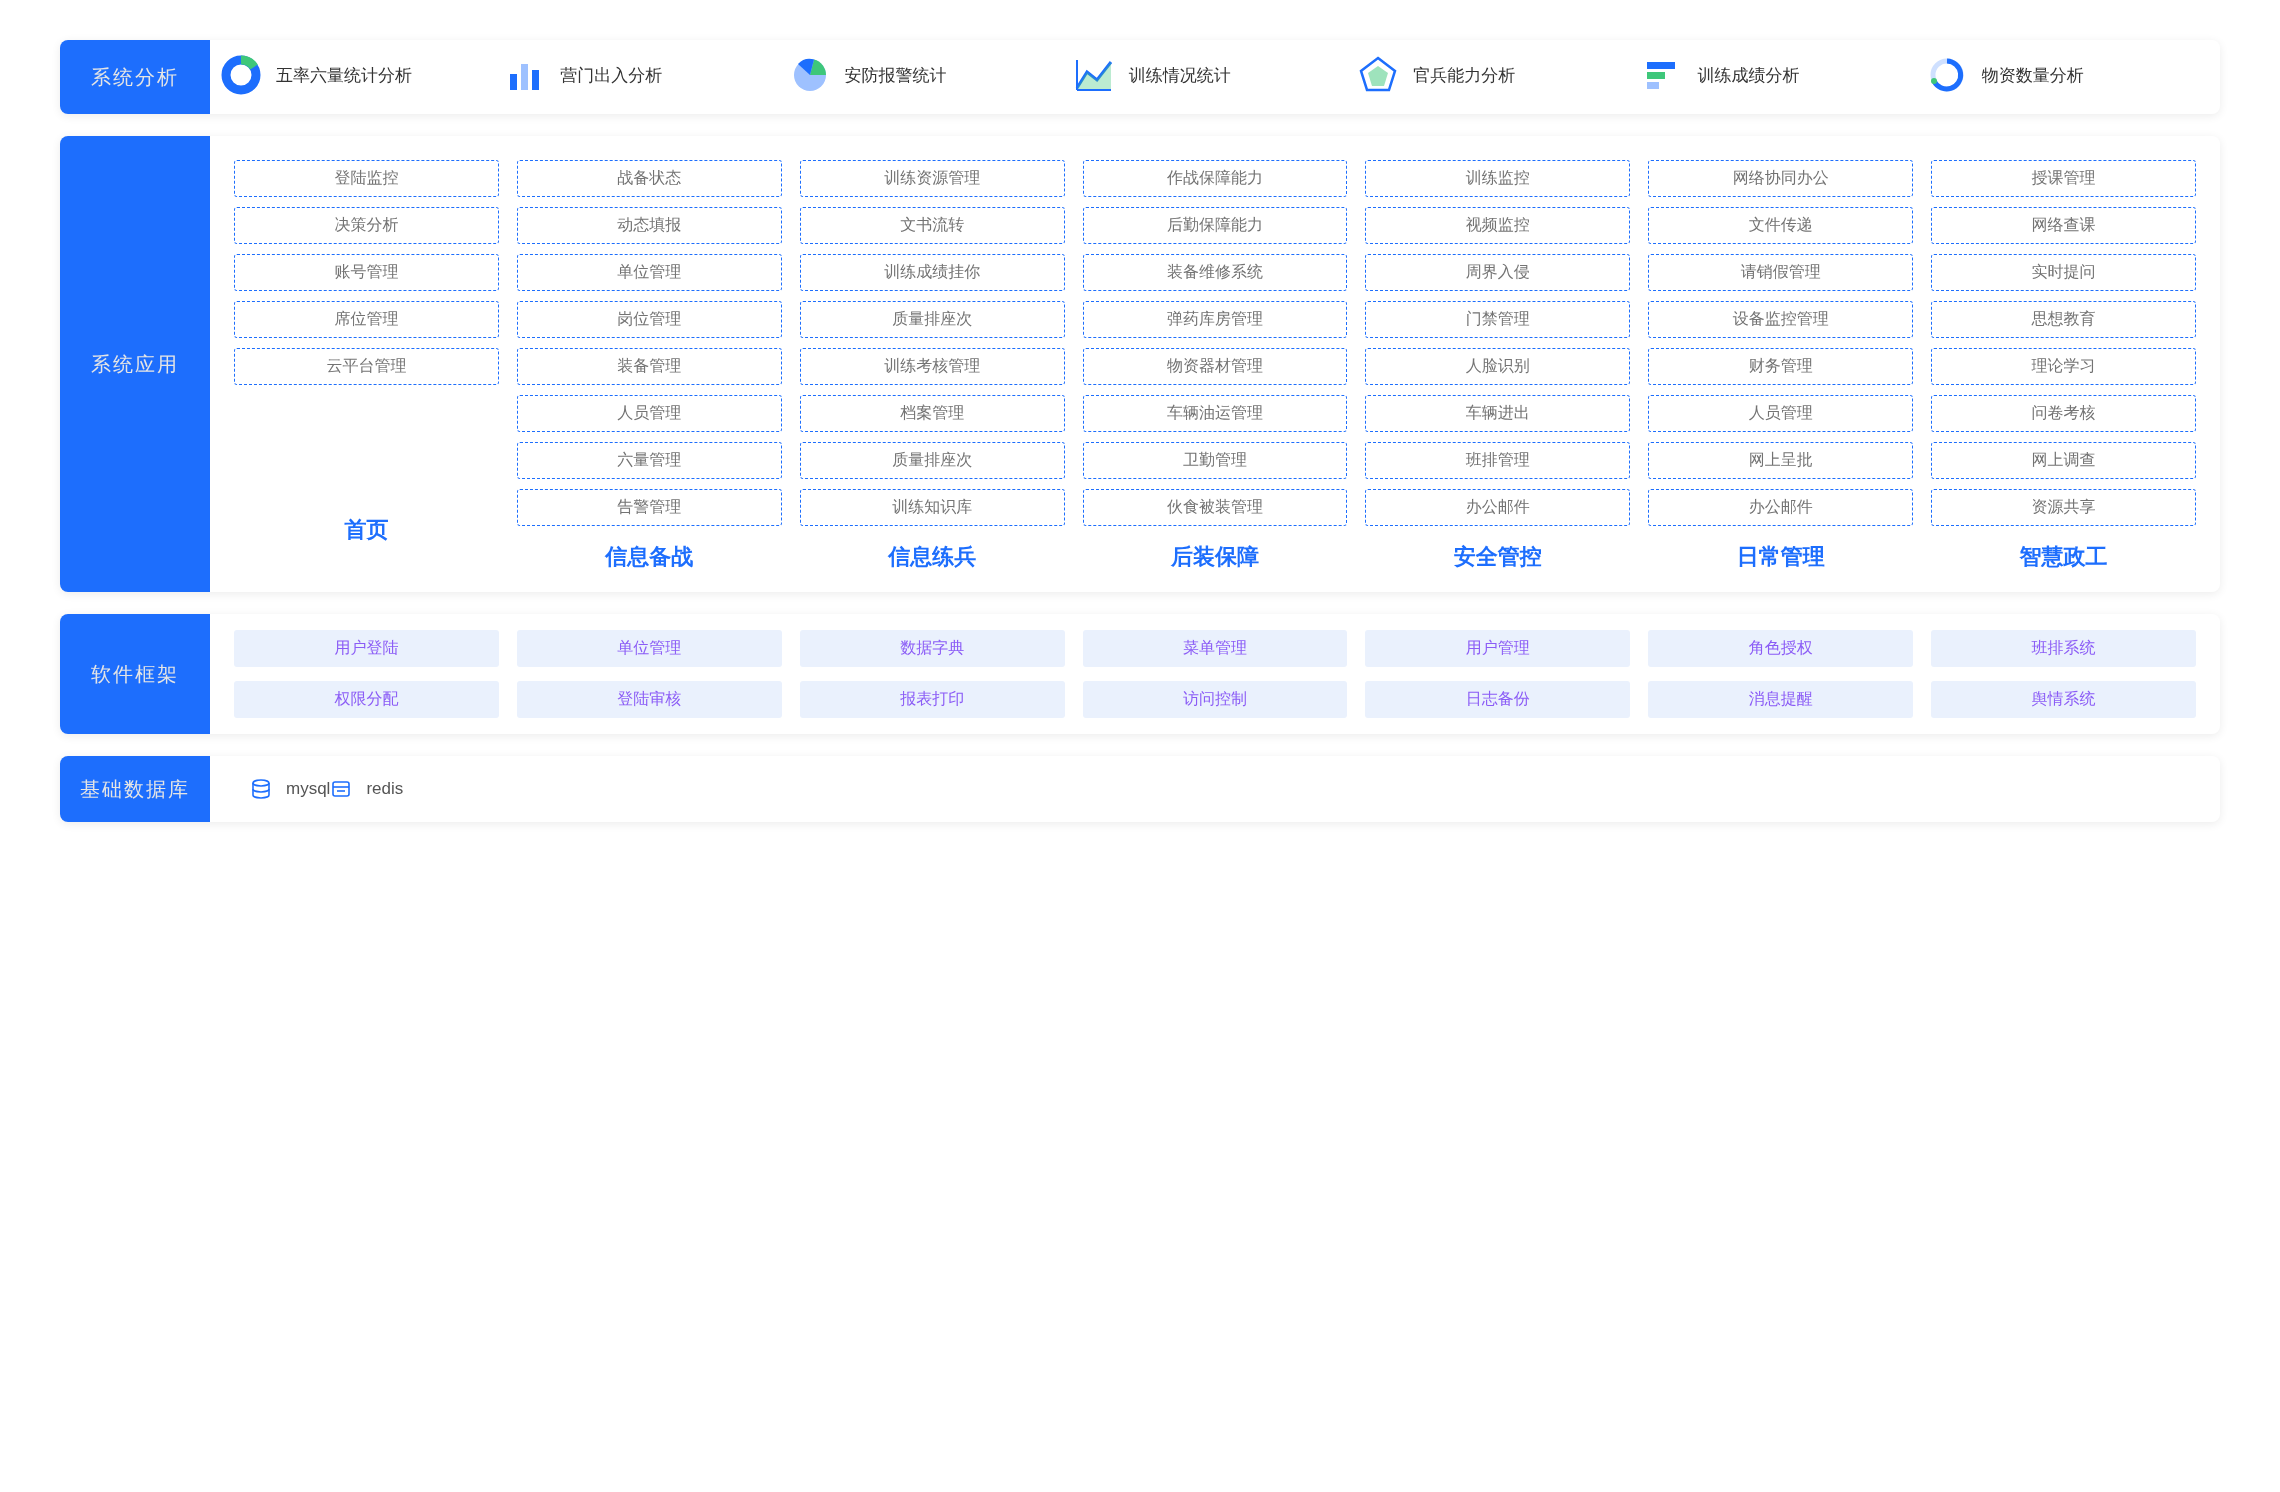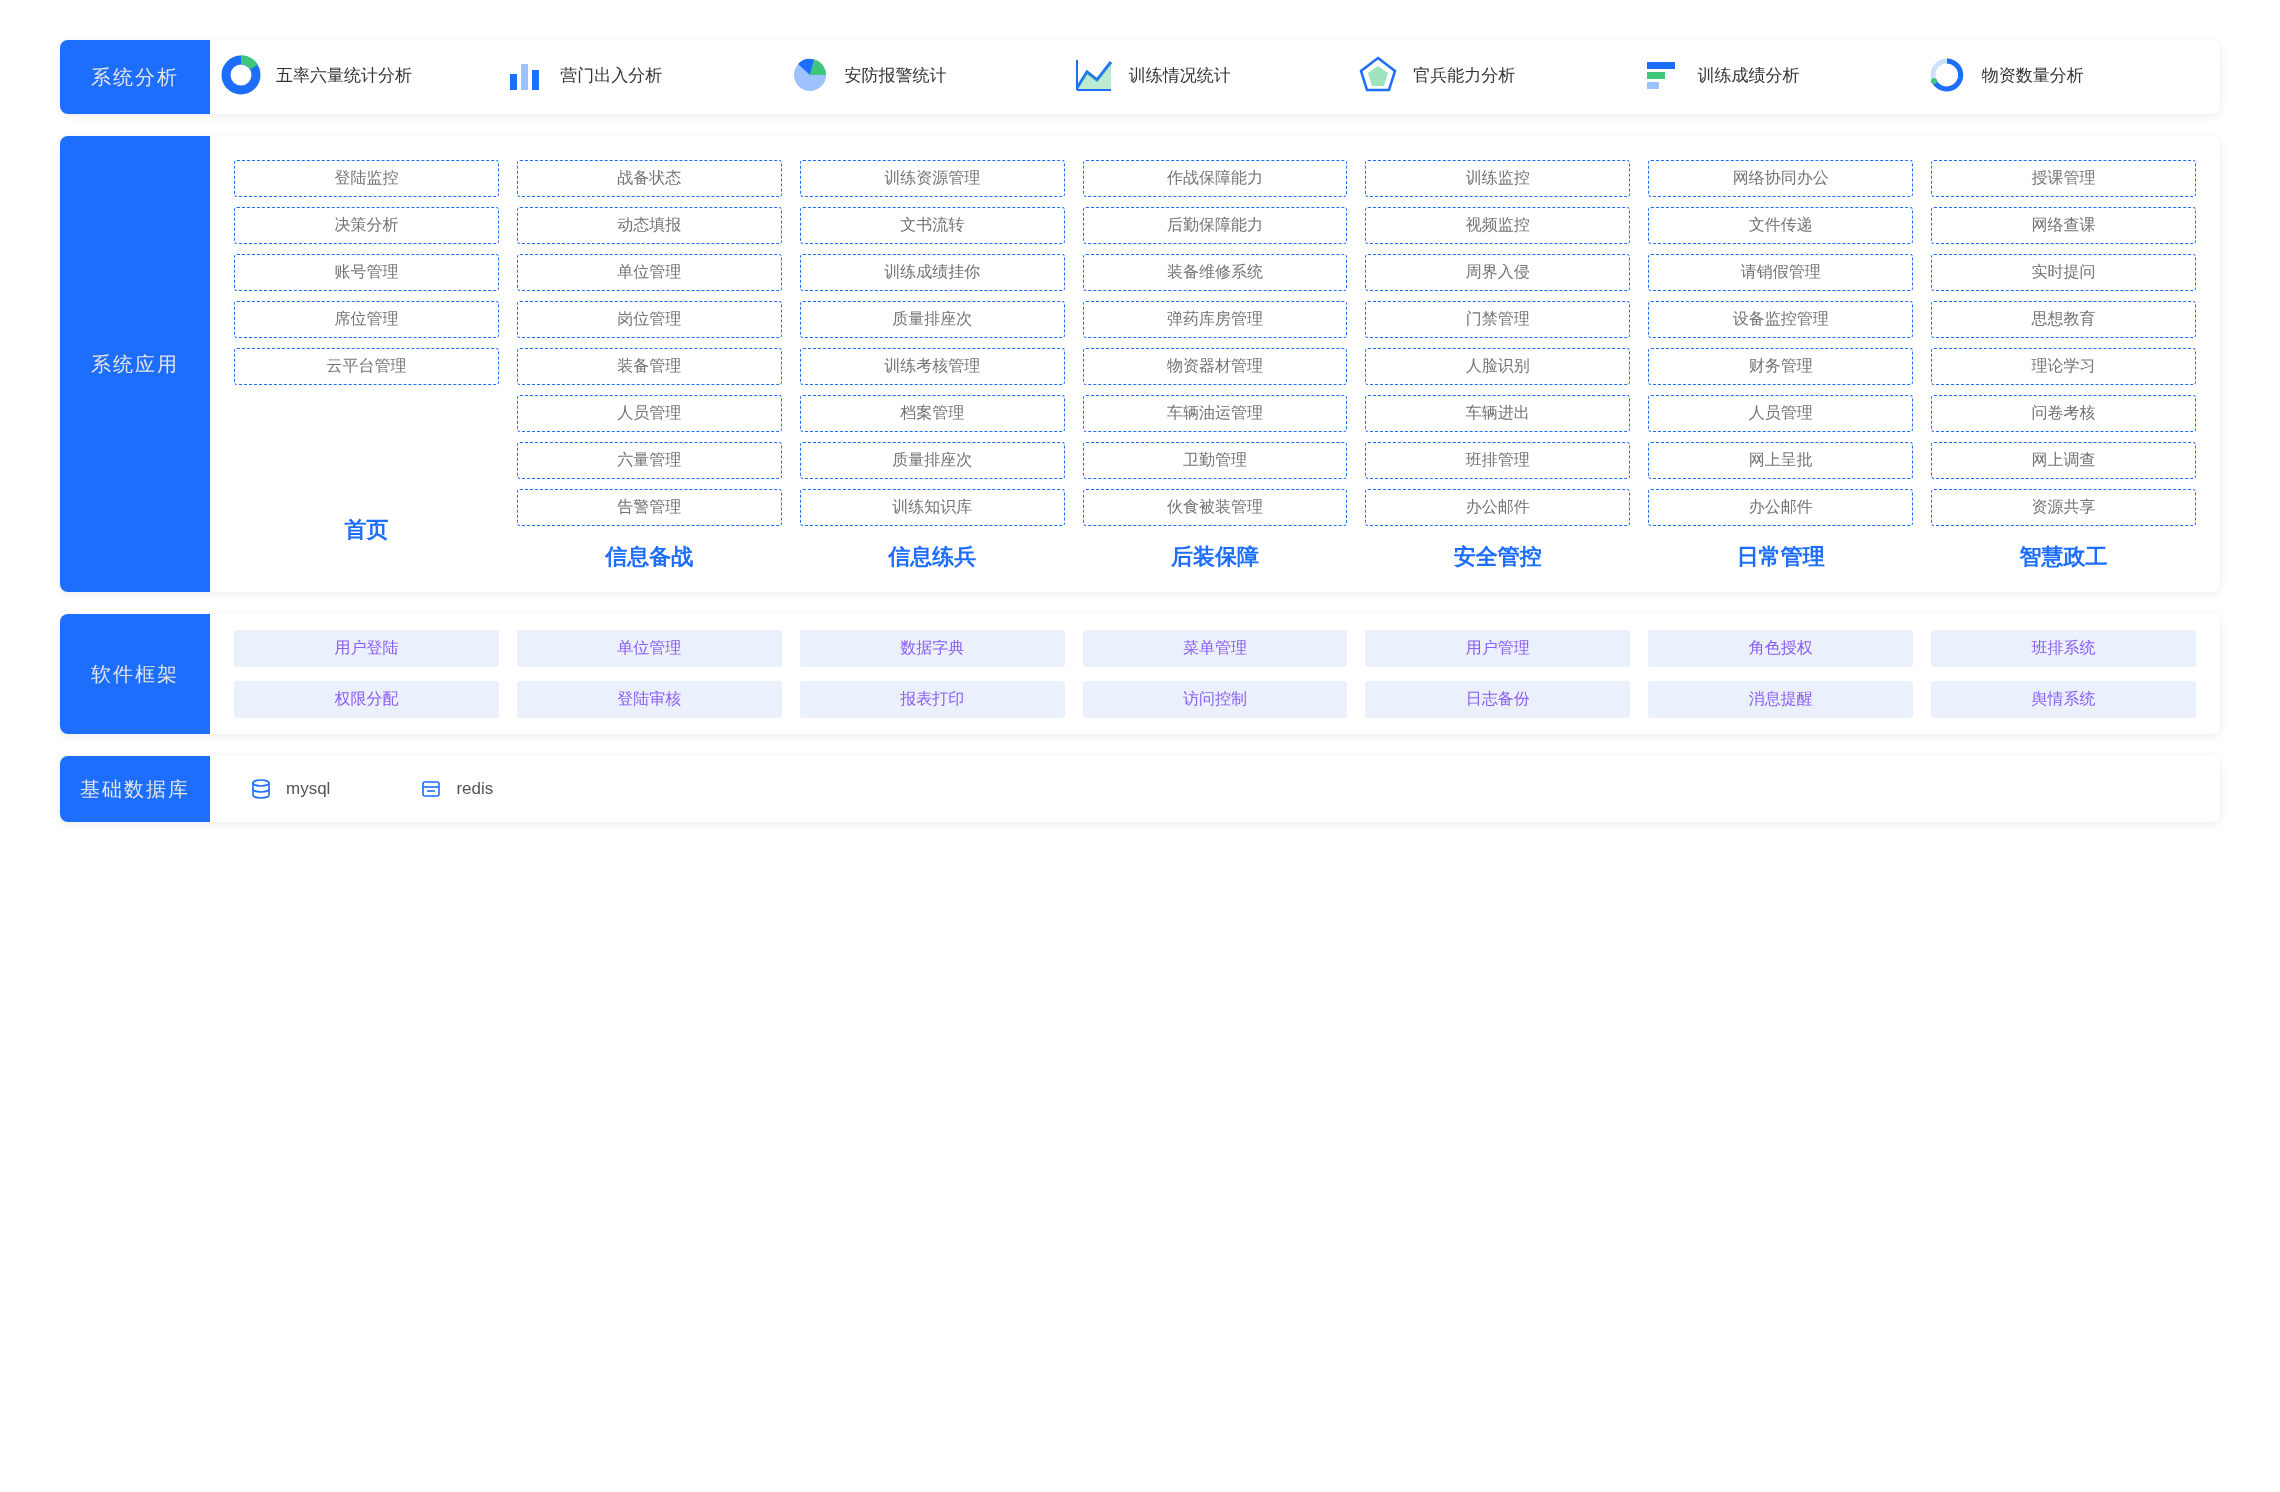--- a/index.html
+++ b/index.html
@@ -98,21 +98,20 @@
     color: #8b5cf6;
     font-size: 16px;
     text-align: center;
     padding: 8px 4px;
     border-radius: 3px;
   }
   
   .db-body {
     display: flex;
     align-items: center;
-    gap: 90px;
     padding: 22px 40px;
   }
   .db-item {
     display: flex;
     align-items: center;
     gap: 14px;
     color: #555;
     font-size: 17px;
   }
   .db-icon { width: 22px; height: 22px; display:flex;align-items:center;justify-content:center; }

